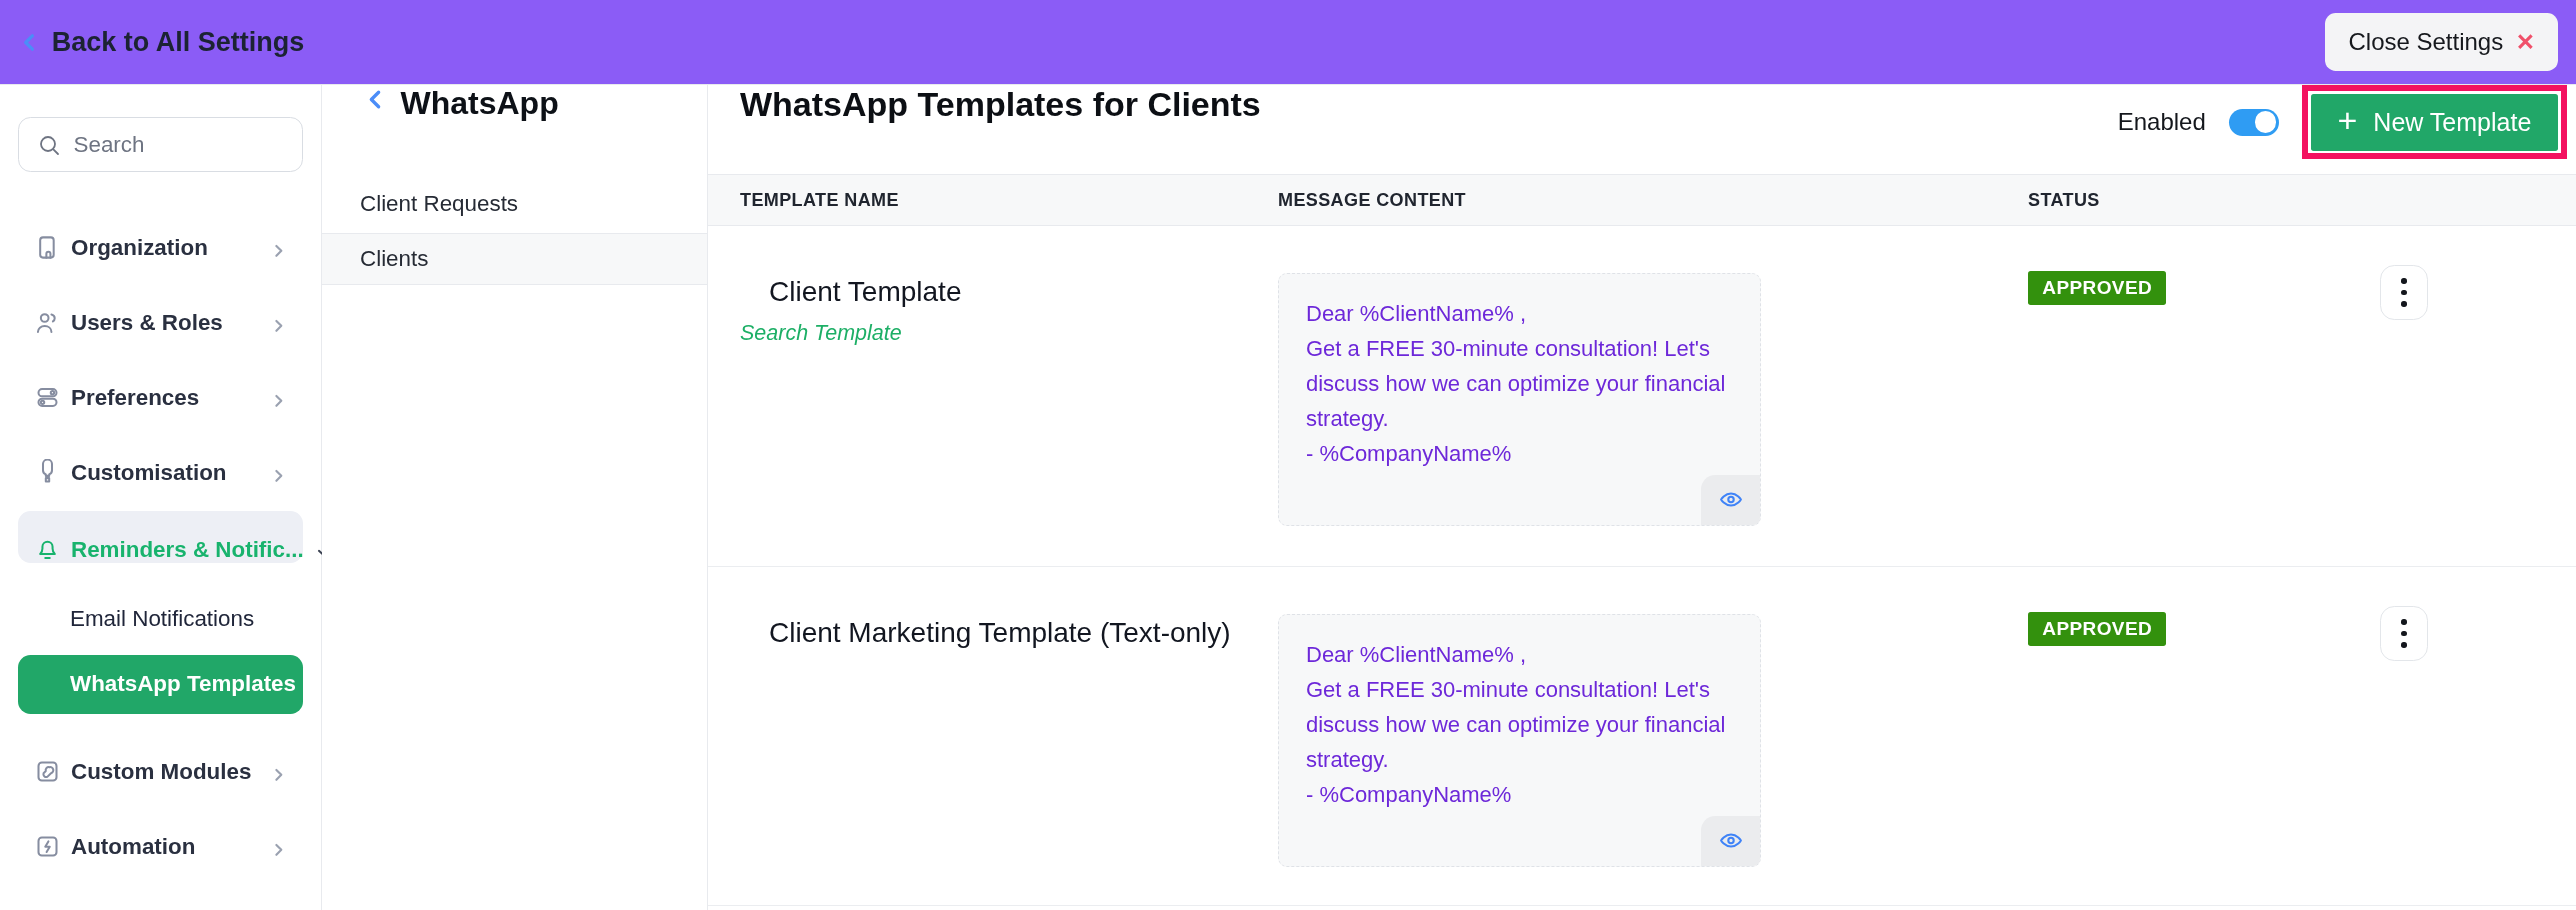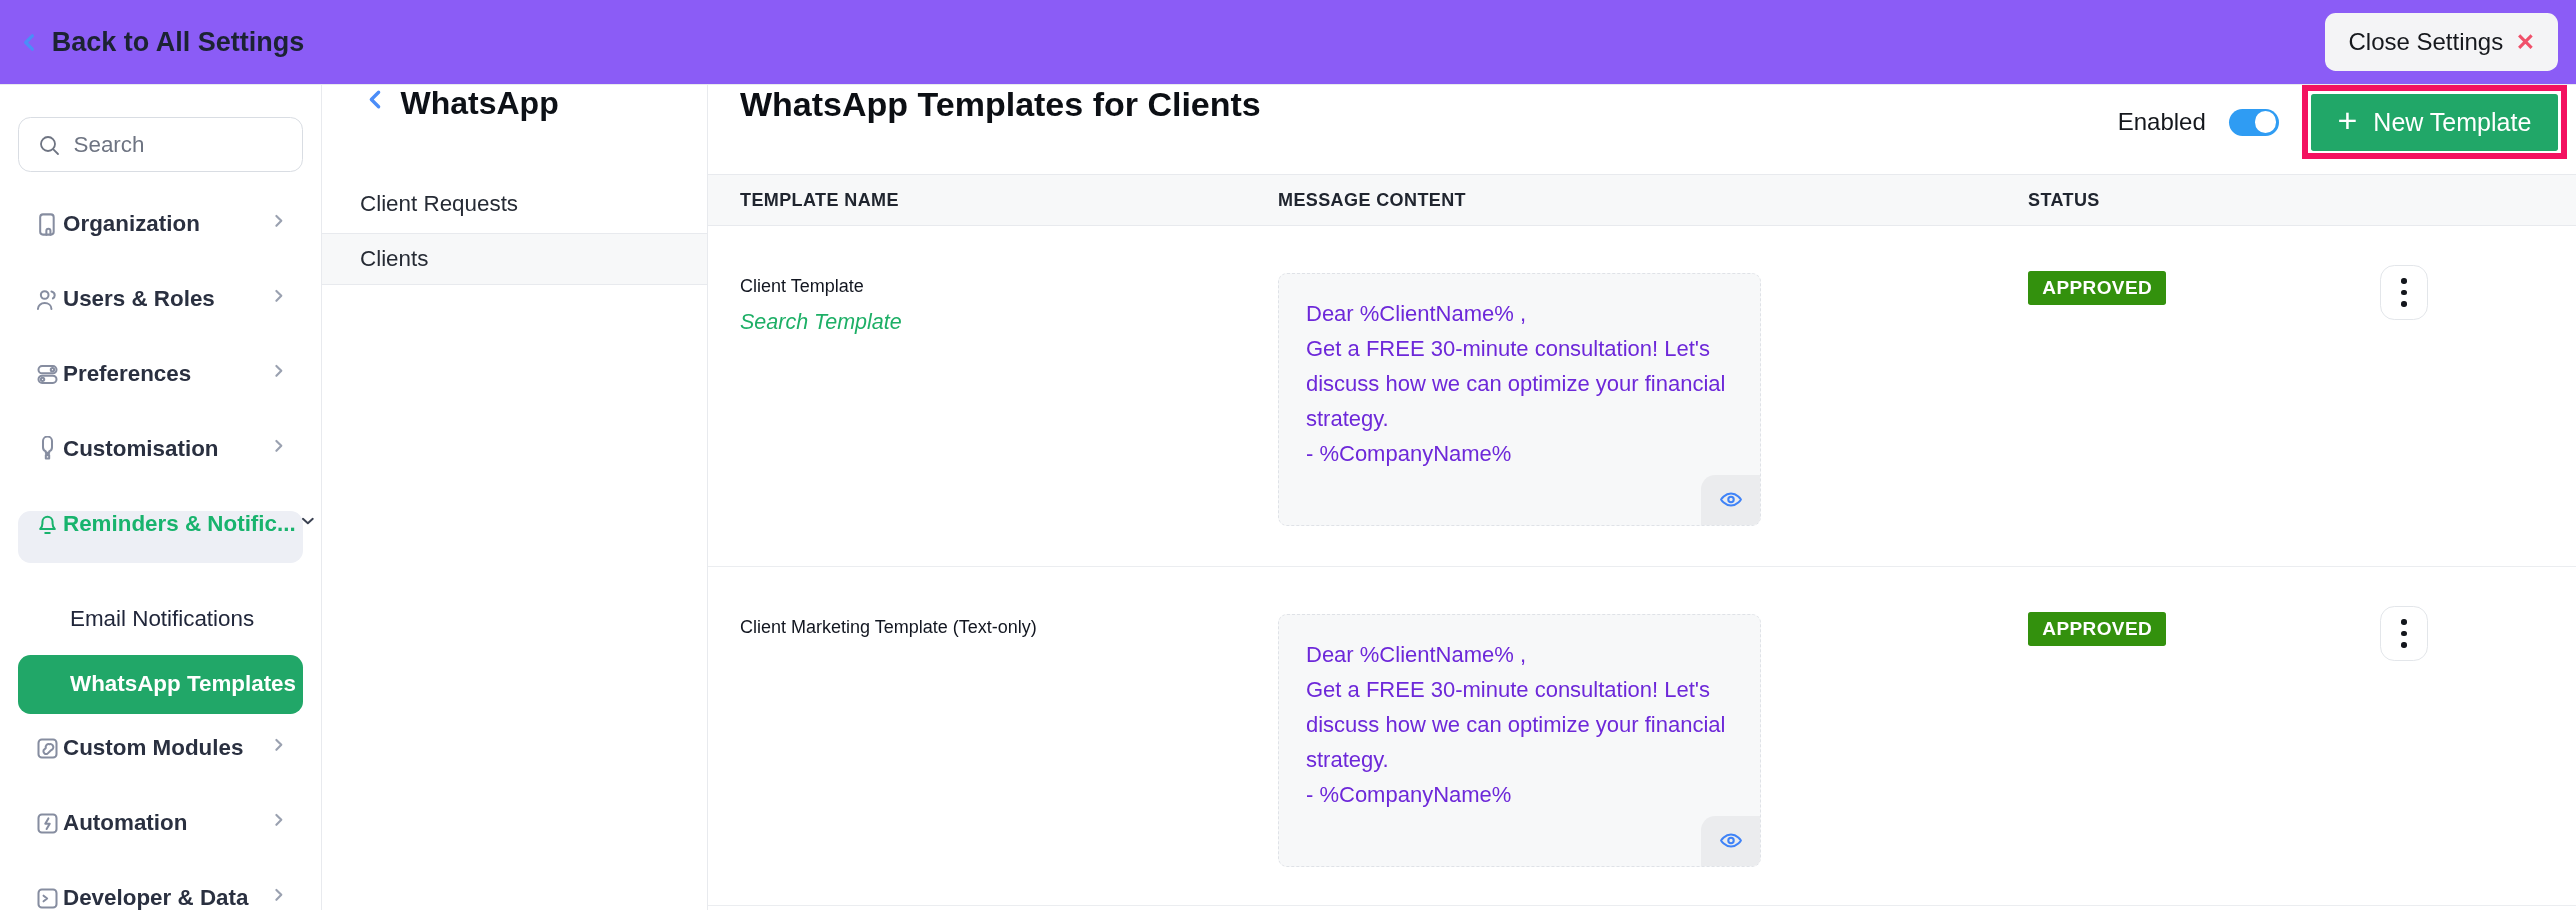--- a/index.html
+++ b/index.html
@@ -21,21 +21,21 @@
   .cols { display:grid; grid-template-columns:322px 386px 1fr; height:826px; }
 
   
   .sidebar { border-right:0.9px solid #e8eaee; padding:32px 18px 0 18px; background:#fff; }
   .search-box { height:55px; border:1.3px solid #d9dde3; border-radius:12.5px;
     display:flex; align-items:center; gap:12.5px; padding:0 18px; margin-bottom:39px; }
   .search-box svg { flex:none; color:#6e7482; }
   .search-box input { border:none; outline:none; flex:1; font-size:22.4px;
     font-family:"Liberation Sans", sans-serif; color:#2a3040; background:transparent; }
   .search-box input::placeholder { color:#6e7482; }
-  .nav-item { height:50px; display:flex; align-items:flex-start; gap:2px; padding:0 14.3px 0 16px;
+  .nav-item { height:50px; display:flex; align-items:flex-end; gap:10px; padding:0 14.3px 0 16px;
     margin-bottom:25px; border-radius:12.5px; cursor:pointer; }
   .nav-item .icn { width:27px; height:27px; color:#868da0; flex:none; display:flex; align-items:center; }
   .nav-item .lbl { flex:1; font-size:22.4px; font-weight:600; color:#2a3040; white-space:nowrap; }
   .nav-item .chev { color:#9aa1b0; display:flex; }
   .nav-item.expanded { background:#edeff5; height:52px; margin-bottom:32px; }
   .nav-item.expanded .icn, .nav-item.expanded .lbl { color:#18b36d; }
   .nav-item.expanded .chev { color:#3b4252; }
   .nav-sub { height:47px; display:flex; align-items:center; padding-left:52px;
     margin-bottom:12.5px; border-radius:12.5px; cursor:pointer; }
   .nav-sub .lbl { font-size:22.4px; font-weight:500; color:#20263a; }
@@ -68,21 +68,21 @@
 
   .tgrid { display:grid; grid-template-columns:538px 750px 352px 1fr; padding-left:32px; }
   .table-header { height:52px; background:#f7f8f9; border-top:0.9px solid #e8eaee;
     border-bottom:0.9px solid #e8eaee; align-items:center; }
   .col-h { font-size:18px; font-weight:700; color:#20252f; letter-spacing:0.4px; }
 
   .trow { border-bottom:0.9px solid #ebedf0; }
   .trow.r1 { height:341px; }
   .trow.r2 { height:339px; }
   .cell-name { padding-top:50px; }
-  .tpl-name { font-size:18px; font-weight:500; color:#121620; margin-bottom:12.5px; }
+  .tpl-name { font-size:28px; font-weight:500; color:#121620; margin-bottom:12.5px;margin-left:29px; }
   .tpl-sub { font-size:21.5px; font-style:italic; color:#1daf66; }
   .cell-msg { padding-top:47px; }
   .msg-box { position:relative; width:483px; min-height:244px; background:#f7f8f9;
     border:1.8px dashed #dfe2e7; border-radius:9px; padding:21.5px 27px 54px 27px; }
   .msg-text { font-size:22px; line-height:35px; color:#6d28d9; white-space:pre-line; }
   .eye-btn { position:absolute; right:0; bottom:0; width:59px; height:50px;
     background:#ebecee; border-radius:14.3px 0 7.2px 0; display:flex; align-items:center;
     justify-content:center; cursor:pointer; color:#3f83f7; }
   .cell-status { padding-top:45px; }
   .badge { display:inline-flex; align-items:center; height:34px; padding:0 14.3px;

